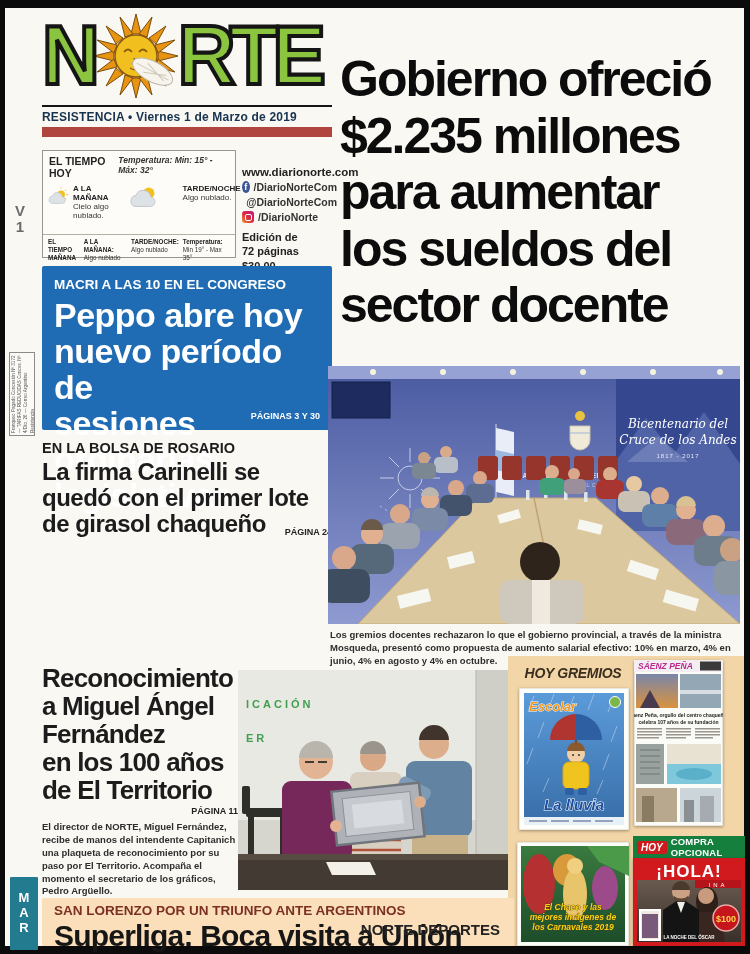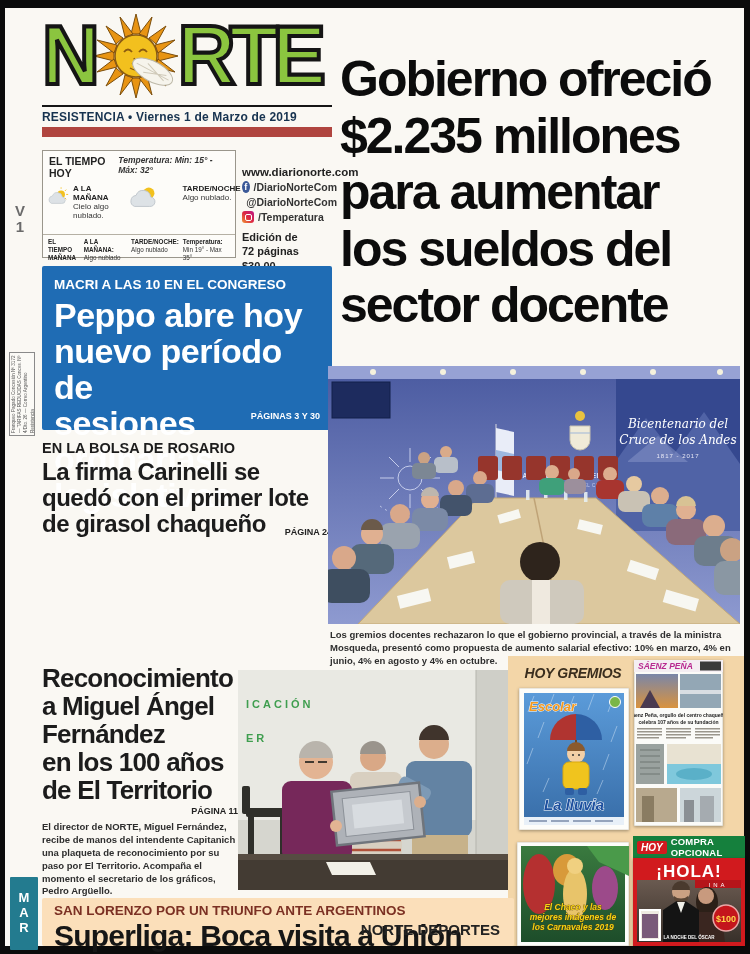--- a/index.html
+++ b/index.html
@@ -183,21 +183,21 @@
       </div>
     <div class="contact-row">
       <svg width="12" height="12" viewBox="0 0 12 12">
         <circle cx="6" cy="6" r="6" fill="#55acee"></circle>
         <path d="M3,8.2 C5.5,8.6 7.8,7 7.9,4.8 L9,3.9 L7.8,4.1 C7.4,3.4 6.4,3.3 5.9,4 C5.6,4.4 5.6,4.9 5.8,5.3 C4.7,5.3 3.7,4.7 3.1,3.9 C2.7,4.9 3.1,5.9 4,6.5 C3.6,6.5 3.3,6.4 3,6.2 C3.1,7.1 3.8,7.8 4.7,8 C4.2,8.2 3.6,8.3 3,8.2 Z" fill="#fff"></path>
       </svg>
       <span>@DiarioNorteCom</span>
       </div>
     <div class="contact-row">
         <span class="icon-ig"></span>
-      <span>/Temperatura</span>
+      <span>/DiarioNorte</span>
       </div>
     <div class="edition pre" style="margin-top:7px;">Edición de
 72 páginas
 $30,00</div>
   </div>
 
   <div class="abs bluebox" style="left:42px;top:266px;width:290px;height:164px;padding:11px 12px;box-sizing:border-box;">
     <div class="kicker">MACRI A LAS 10 EN EL CONGRESO</div>
     <h2 class="pre">Peppo abre hoy
 nuevo período de

